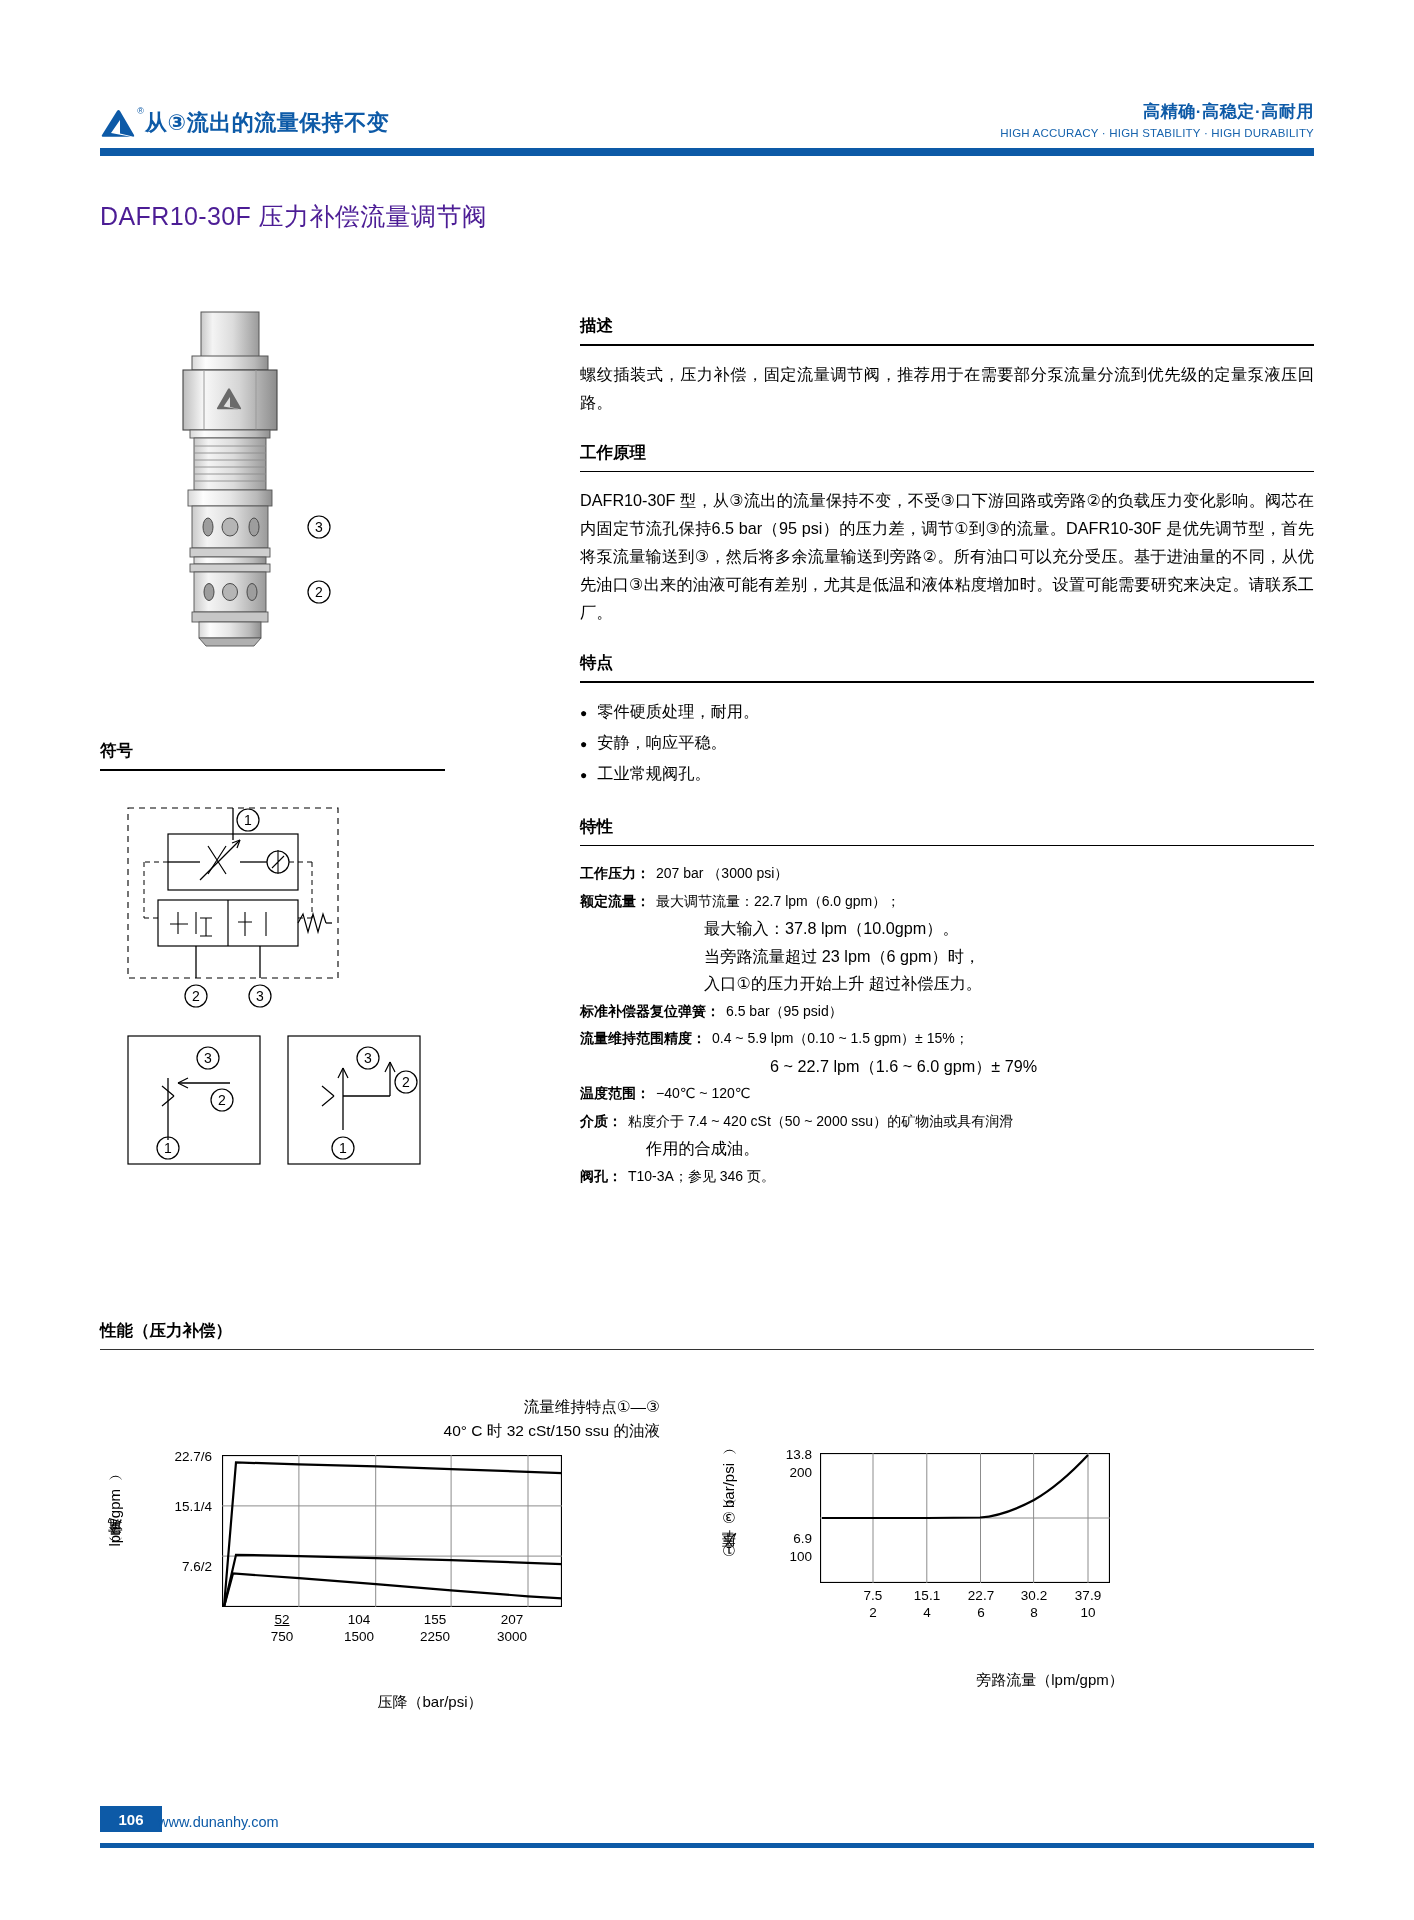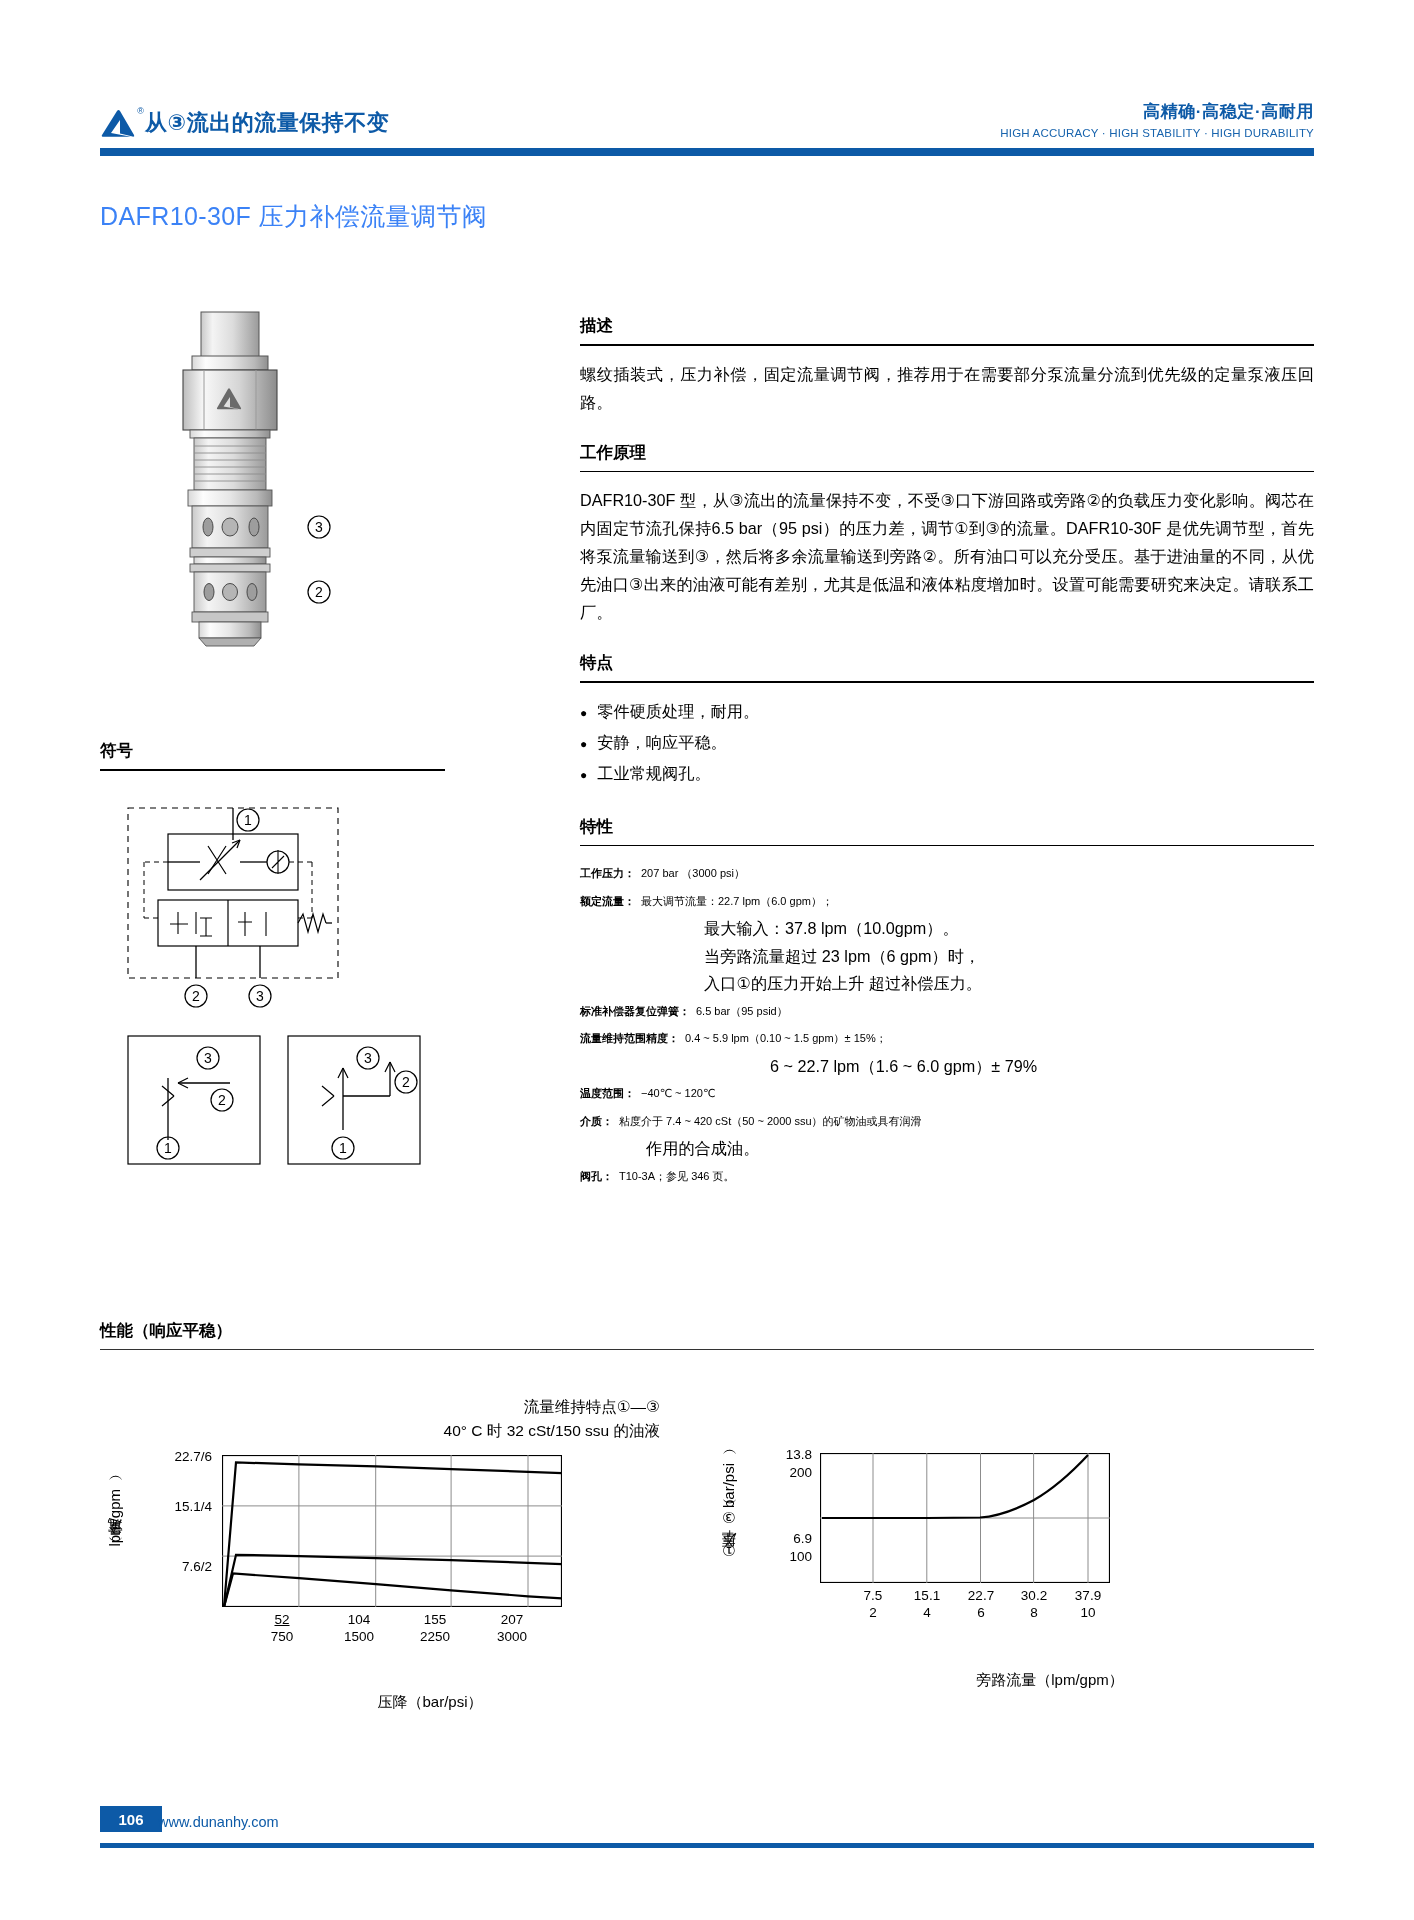--- a/index.html
+++ b/index.html
@@ -19,21 +19,21 @@
   .logo-reg { position: absolute; right: -8px; top: -2px; font-size: 9px; color: #0d5aa7; }
   .brand-name { font-size: 22px; color: #0d5aa7; font-weight: 600; letter-spacing: .5px; }
   .tagline-wrap { position: absolute; right: 100px; top: 100px; text-align: right; }
   .tagline-cn { font-size: 17px; color: #0d5aa7; font-weight: 700; letter-spacing: .6px; }
   .tagline-en { font-size: 11.5px; color: #1763ad; letter-spacing: .2px; margin-top: 4px; }
   .header-rule { position: absolute; left: 100px; top: 148px; width: 1214px; height: 8px; background: #0d5aa7; }
 
   
   .page-title {
     position: absolute; left: 100px; top: 200px;
-    font-size: 25px; color: #3b82f6; font-weight: 500; letter-spacing: .4px;
+    font-size: 25px; color: #4c1d95; font-weight: 500; letter-spacing: .4px;
   }
 
   
   .sec-head { font-size: 16.5px; font-weight: 700; color: #000; }
   .sec-rule { height: 1.6px; background: #000; margin-top: 7px; }
   .sec-rule.thin { height: 1px; background: #333; }
 
   
   .left-col { position: absolute; left: 100px; top: 300px; width: 345px; }
 
@@ -52,21 +52,21 @@
     text-align: justify;
   }
   .feat-list { margin-top: 14px; list-style: none; }
   .feat-list li {
     font-size: 16.2px; line-height: 29px; display: flex; gap: 10px; align-items: baseline;
   }
   .bullet { font-size: 12px; line-height: 29px; }
 
   
   .spec { margin-top: 14px; }
-  .spec-row { display: flex; font-size: 11px; line-height: 27.5px; }
+  .spec-row { display: flex; font-size: 14px; line-height: 27.5px; }
   .spec-key { font-weight: 700; white-space: nowrap; padding-right: 6px; }
   .spec-val { flex: 1; }
   .spec-cont { font-size: 16.2px; line-height: 27.5px; }
 
   
   .chart-area { position: absolute; left: 100px; top: 1395px; width: 1214px; height: 330px; }
   .chart { position: absolute; }
   .chart-title { text-align: right; font-size: 15.5px; line-height: 24px; }
   .plot-wrap { position: relative; }
   .ylabel {
@@ -355,21 +355,21 @@
         <div class="spec-row">
           <span class="spec-key">阀孔：</span>
           <span class="spec-val">T10-3A；参见 346 页。</span>
         </div>
 
       </div>
     </div>
   </div>
 
   <div class="perf-head">
-    <div class="sec-head">性能（响应平稳）</div>
+    <div class="sec-head">性能（压力补偿）</div>
     <div class="sec-rule thin"></div>
   </div>
 
   <div class="chart-area">
 
     <div class="chart" style="left:0; top:0; width:560px;">
       <div class="chart-title">流量维持特点①—③</div>
       <div class="chart-title">40°  C 时 32 cSt/150 ssu 的油液</div>
 
       <div class="plot-wrap" style="height:190px; margin-top:12px;">

